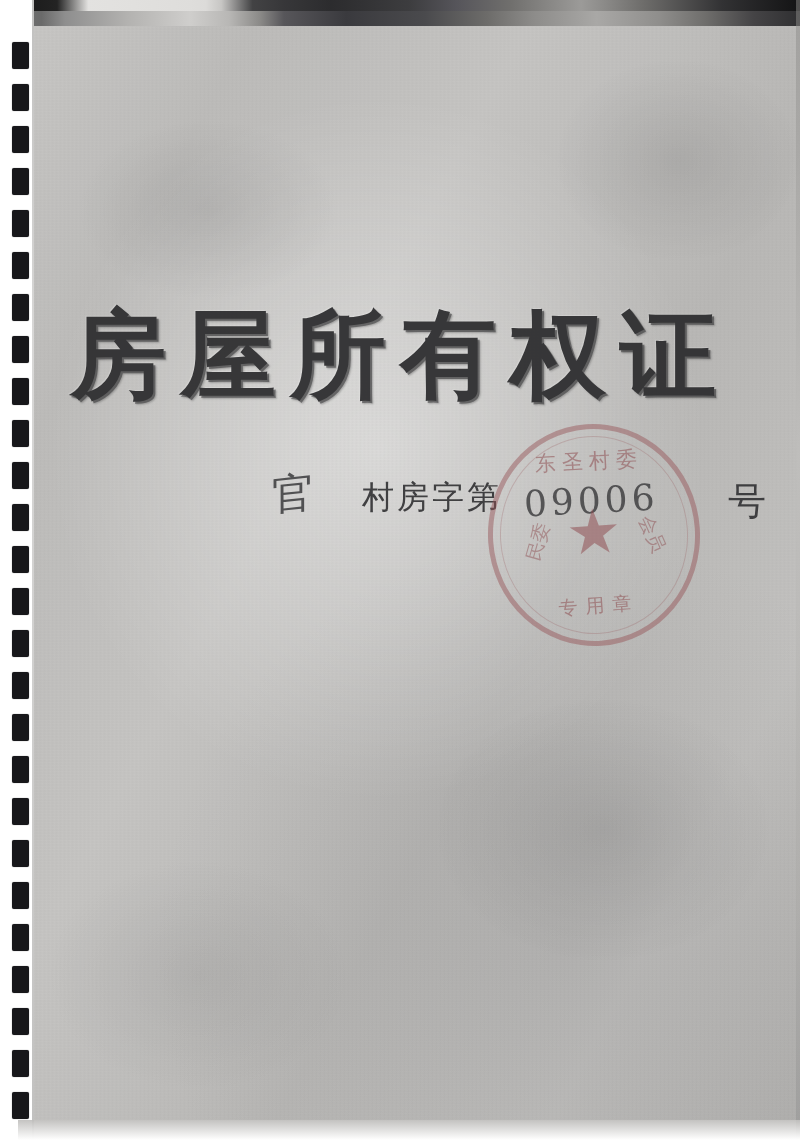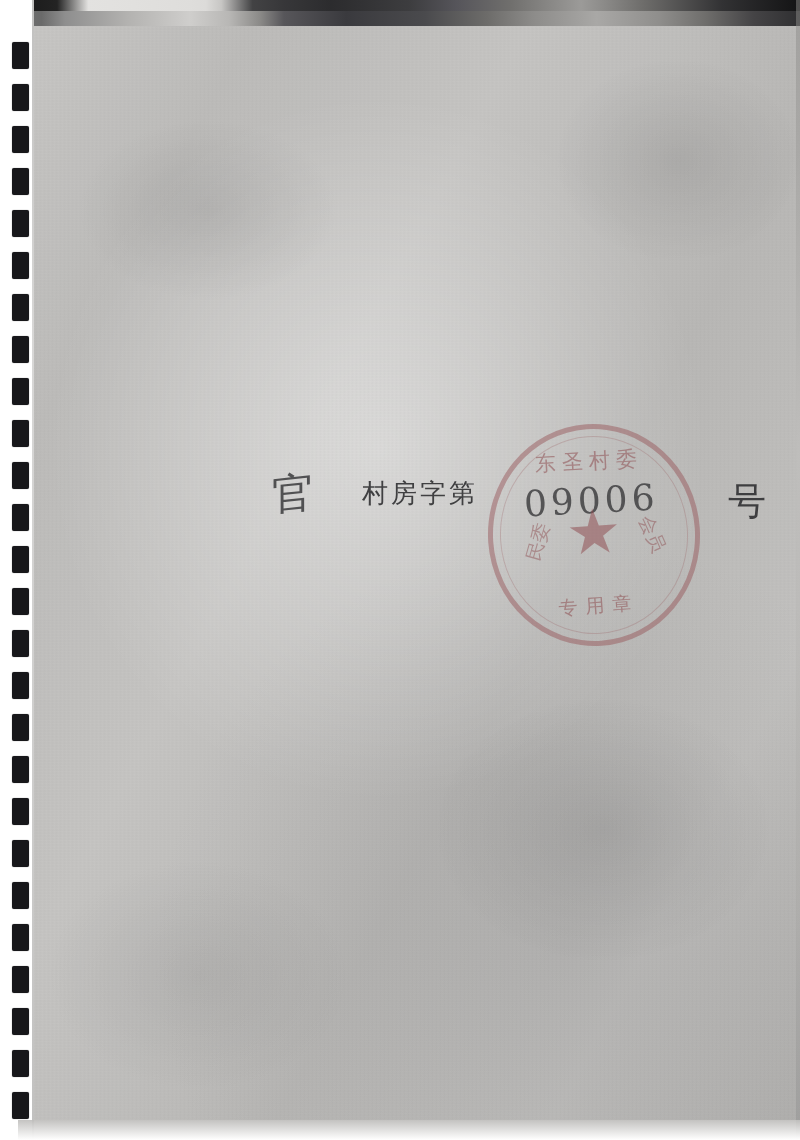--- a/index.html
+++ b/index.html
@@ -143,21 +143,21 @@
     font-size: 42px;
     color: #3b3b3d;
     transform: rotate(-6deg) skewX(-6deg);
     opacity: .85;
   }
   .serial-text {
     position: absolute;
     left: 362px;
     top: 0px;
     font-family: Liberation Serif, serif;
-    font-size: 26px;
+    font-size: 32px;
     letter-spacing: 3px;
     color: #343436;
     white-space: nowrap;
     opacity: .92;
   }
   .serial-number {
     position: absolute;
     left: 524px;
     top: 4px;
     font-family: "DejaVu Serif", serif;
@@ -262,20 +262,21 @@
 
     <div class="blotch" style="left:60px; top:120px; width:260px; height:180px; background:radial-gradient(ellipse at center, rgba(150,150,152,.18), rgba(150,150,152,0) 70%);"></div>
     <div class="blotch" style="left:420px; top:700px; width:330px; height:260px; background:radial-gradient(ellipse at center, rgba(140,140,142,.20), rgba(140,140,142,0) 72%);"></div>
     <div class="blotch" style="left:30px; top:860px; width:300px; height:230px; background:radial-gradient(ellipse at center, rgba(155,155,157,.16), rgba(155,155,157,0) 70%);"></div>
     <div class="blotch" style="left:540px; top:60px; width:240px; height:200px; background:radial-gradient(ellipse at center, rgba(130,130,132,.18), rgba(130,130,132,0) 72%);"></div>
   </div>
 
   <div class="top-band"></div>
   <div class="top-band2"></div>
 
+  <div class="title">房屋所有权证</div>
 
   <div class="serial-row">
     <span class="serial-hand">官</span>
     <span class="serial-text">村房字第</span>
     <span class="serial-number">09006</span>
     <span class="serial-hao">号</span>
   </div>
 
   <div class="seal">
     <div class="inner-ring"></div>

